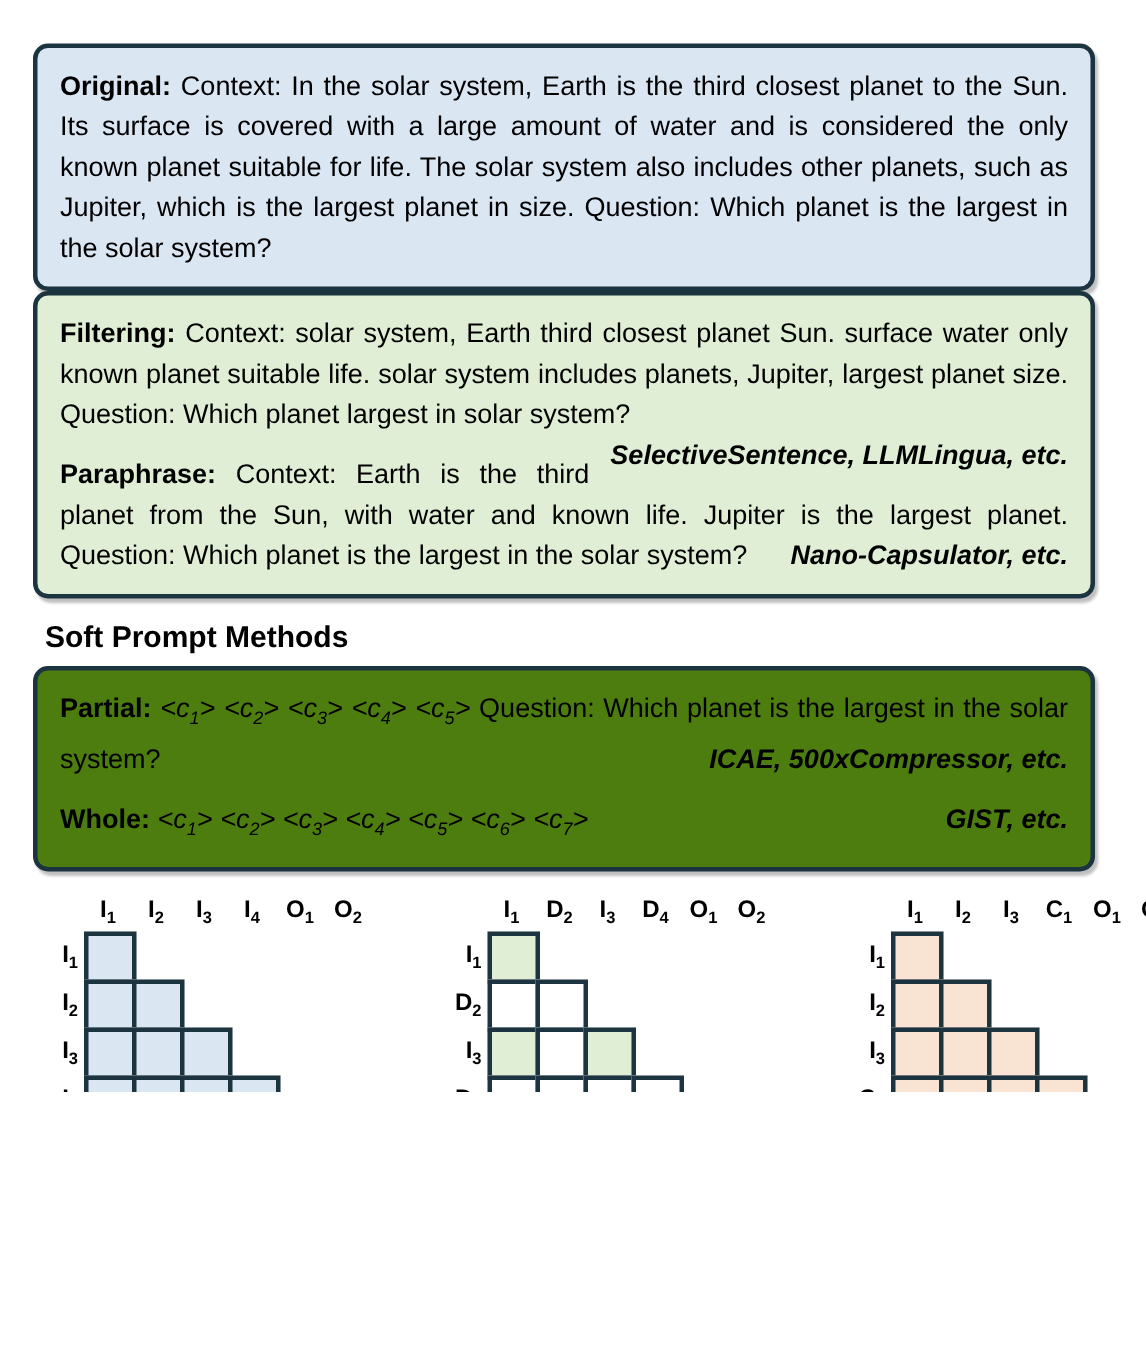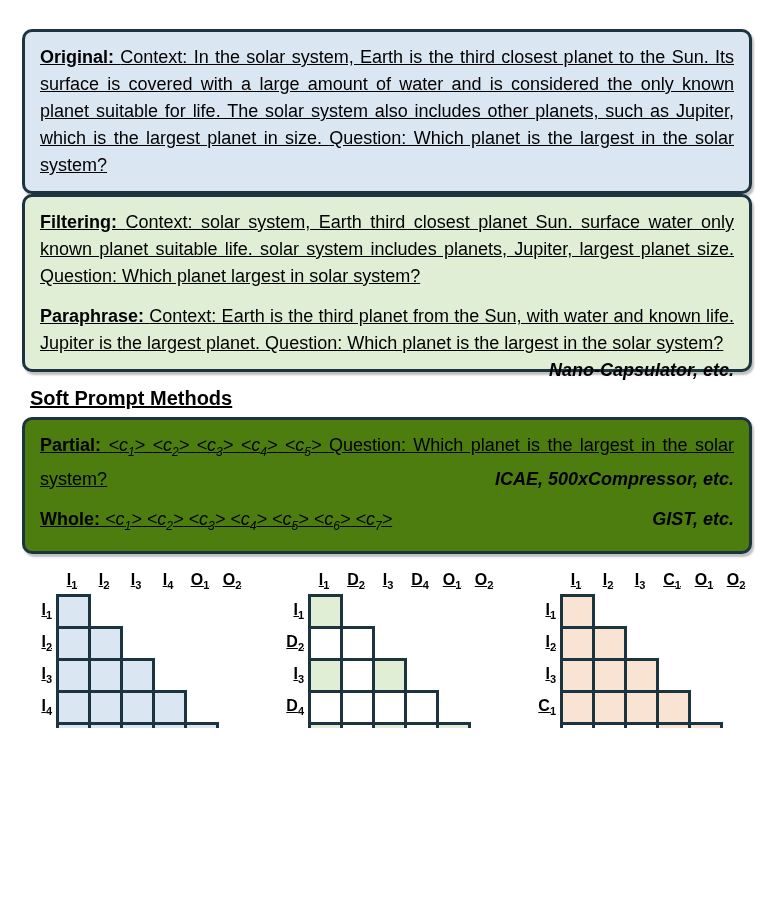--- a/index.html
+++ b/index.html
@@ -1,37 +1,37 @@
 <!DOCTYPE html>
 <html style="--border: #1c3340;"><head>
 <meta charset="utf-8">
 <style>
   :root{ --border:#1c3340; }
   html,body{margin:0;padding:0;background:#fff;}
   .page{
     width:764px;height:728px;box-sizing:border-box;
-    padding:29px 12px 0 22px;background:#fff;
-    font-family:"Liberation Sans",sans-serif;color:#000;overflow:hidden;text-decoration:underline;
+    padding:29px 34px 0 22px;background:#fff;
+    font-family:"Liberation Sans",sans-serif;color:#000;overflow:hidden;
   }
   .box{
     border:3px solid var(--border);border-radius:10px;
     padding:12px 15px;box-sizing:border-box;
     box-shadow:2px 3px 2px rgba(0,0,0,.25);
   }
   .box-text{margin:0;font-size:18px;line-height:27px;text-align:justify;}
   .box-text + .box-text{margin-top:13px;}
   .para-label{font-weight:bold;}
   .attribution{float:right;font-weight:bold;font-style:italic;margin-left:14px;}
   .section-heading{
     font-size:20px;font-weight:bold;line-height:22px;color:#000;
     margin:15px 0 8px 8px;
   }
   .ctoken{font-style:italic;white-space:nowrap;}
   .ctoken sub{font-size:12px;}
-  .matrices{display:flex;gap:29px;margin:18px 4px 0 6px;}
+  .matrices{display:flex;gap:46px;margin:18px 4px 0 6px;}
   .m-cols{display:flex;margin-left:28px;height:22px;align-items:flex-end;}
   .m-collabel{width:32px;text-align:center;font-weight:bold;font-size:16px;line-height:17px;}
   .m-collabel sub,.m-rowlabel sub{font-size:11px;}
   .m-body{display:flex;}
   .m-rowlabels{width:24px;margin-right:4px;display:flex;flex-direction:column;}
   .m-rowlabel{height:32px;line-height:32px;text-align:right;font-weight:bold;font-size:16px;}
   .m-grid{position:relative;width:195px;height:195px;}
   .m-cell{position:absolute;width:35px;height:35px;border:3px solid var(--border);box-sizing:border-box;background:#fff;}
   .m-caption{margin-left:28px;width:195px;text-align:center;font-weight:bold;font-size:17px;margin-top:5px;}
 </style>
@@ -40,21 +40,21 @@
 
 <div class="page">
 
   <section class="box" style="background: rgb(219, 230, 243);">
     <p class="box-text"><b class="para-label">Original:</b> <span>Context: In the solar system, Earth is the third closest planet to the Sun. Its surface is covered with a large amount of water and is considered the only known planet suitable for life. The solar system also includes other planets, such as Jupiter, which is the largest planet in size. Question: Which planet is the largest in the solar system?</span></p>
   </section>
 
 
   <section class="box" style="background: rgb(223, 238, 212);">
     <div id="hard-paragraphs">
-        <p class="box-text"><b class="para-label">Filtering:</b> <span>Context: solar system, Earth third closest planet Sun. surface water only known planet suitable life. solar system includes planets, Jupiter, largest planet size. Question: Which planet largest in solar system?</span></p>
+        <p class="box-text"><b class="para-label">Filtering:</b> <span>Context: solar system, Earth third closest planet Sun. surface water only known planet suitable life. solar system includes planets, Jupiter, largest planet size. Question: Which planet largest in solar system?</span><span class="attribution">SelectiveSentence, LLMLingua, etc.</span></p>
         <p class="box-text"><b class="para-label">Paraphrase:</b> <span>Context: Earth is the third planet from the Sun, with water and known life. Jupiter is the largest planet. Question: Which planet is the largest in the solar system?</span><span class="attribution">Nano-Capsulator, etc.</span></p>
       </div>
   </section>
 
   <h2 class="section-heading">Soft Prompt Methods</h2>
 
   <section class="box" style="background: #4d7c0f;">
     <div id="soft-paragraphs">
         <p class="box-text"><b class="para-label">Partial:</b> <i class="ctoken">&lt;c<sub>1</sub>&gt;</i> <i class="ctoken">&lt;c<sub>2</sub>&gt;</i> <i class="ctoken">&lt;c<sub>3</sub>&gt;</i> <i class="ctoken">&lt;c<sub>4</sub>&gt;</i> <i class="ctoken">&lt;c<sub>5</sub>&gt;</i> <span>Question: Which planet is the largest in the solar system?</span><span class="attribution">ICAE, 500xCompressor, etc.</span></p>
         <p class="box-text"><b class="para-label">Whole:</b> <i class="ctoken">&lt;c<sub>1</sub>&gt;</i> <i class="ctoken">&lt;c<sub>2</sub>&gt;</i> <i class="ctoken">&lt;c<sub>3</sub>&gt;</i> <i class="ctoken">&lt;c<sub>4</sub>&gt;</i> <i class="ctoken">&lt;c<sub>5</sub>&gt;</i> <i class="ctoken">&lt;c<sub>6</sub>&gt;</i> <i class="ctoken">&lt;c<sub>7</sub>&gt;</i> <span class="attribution">GIST, etc.</span></p>

